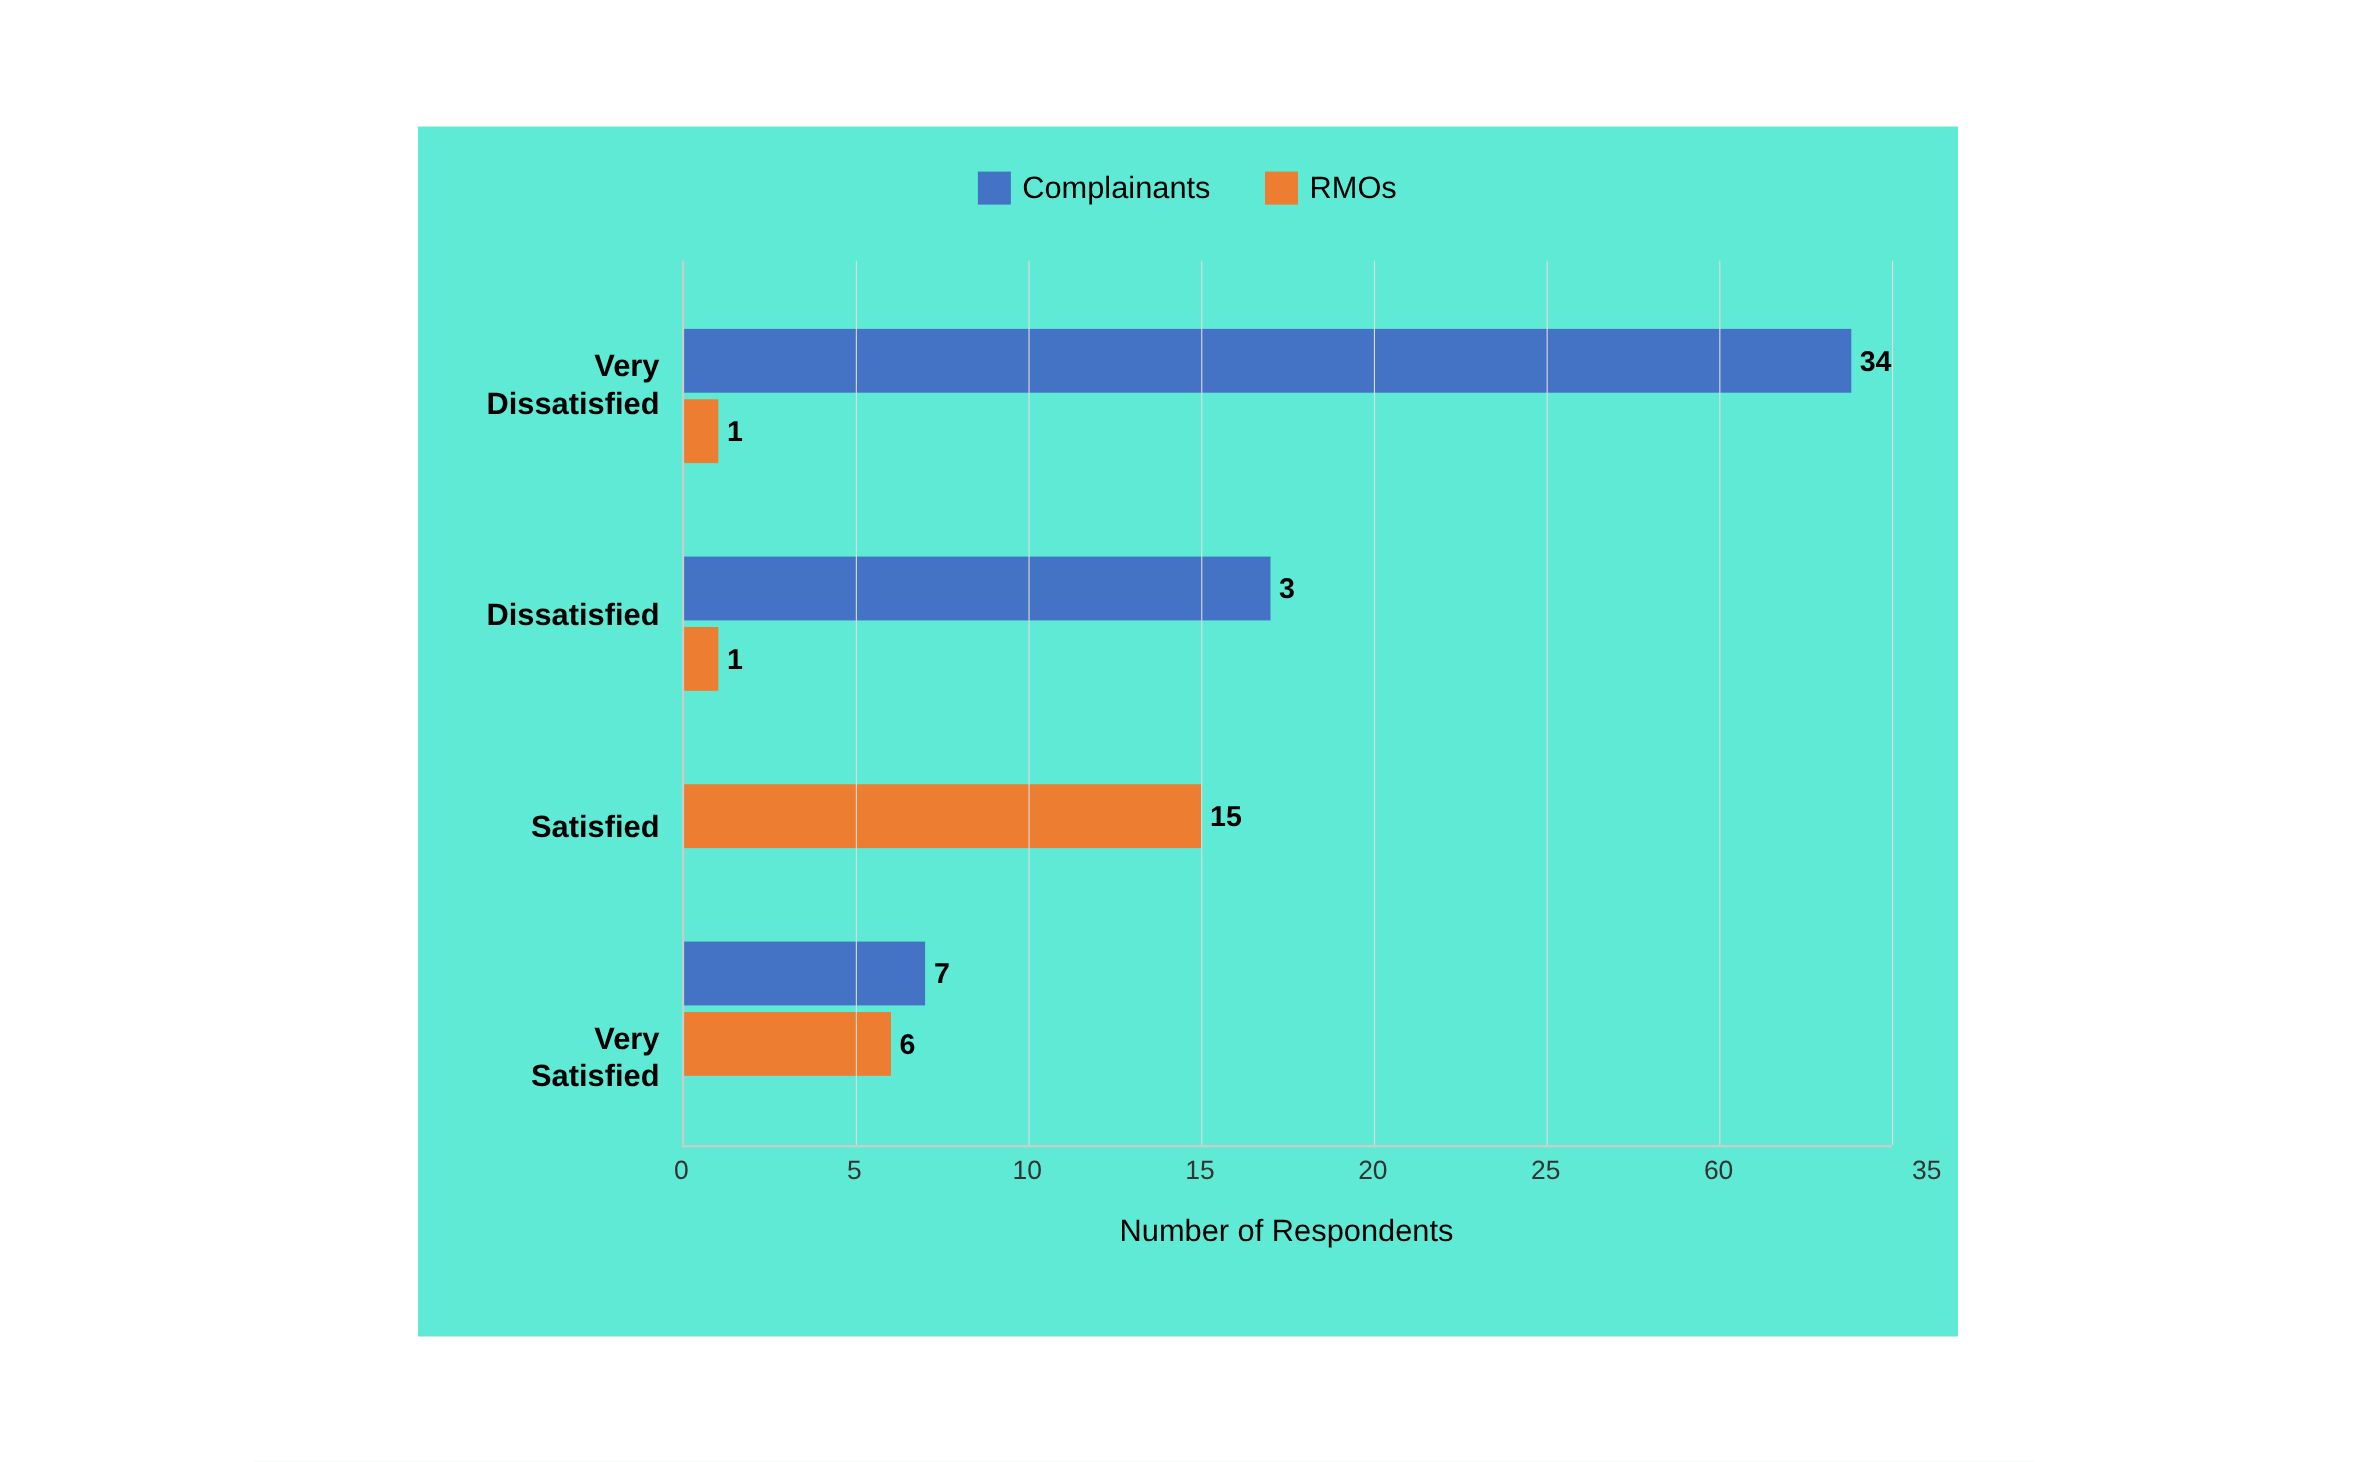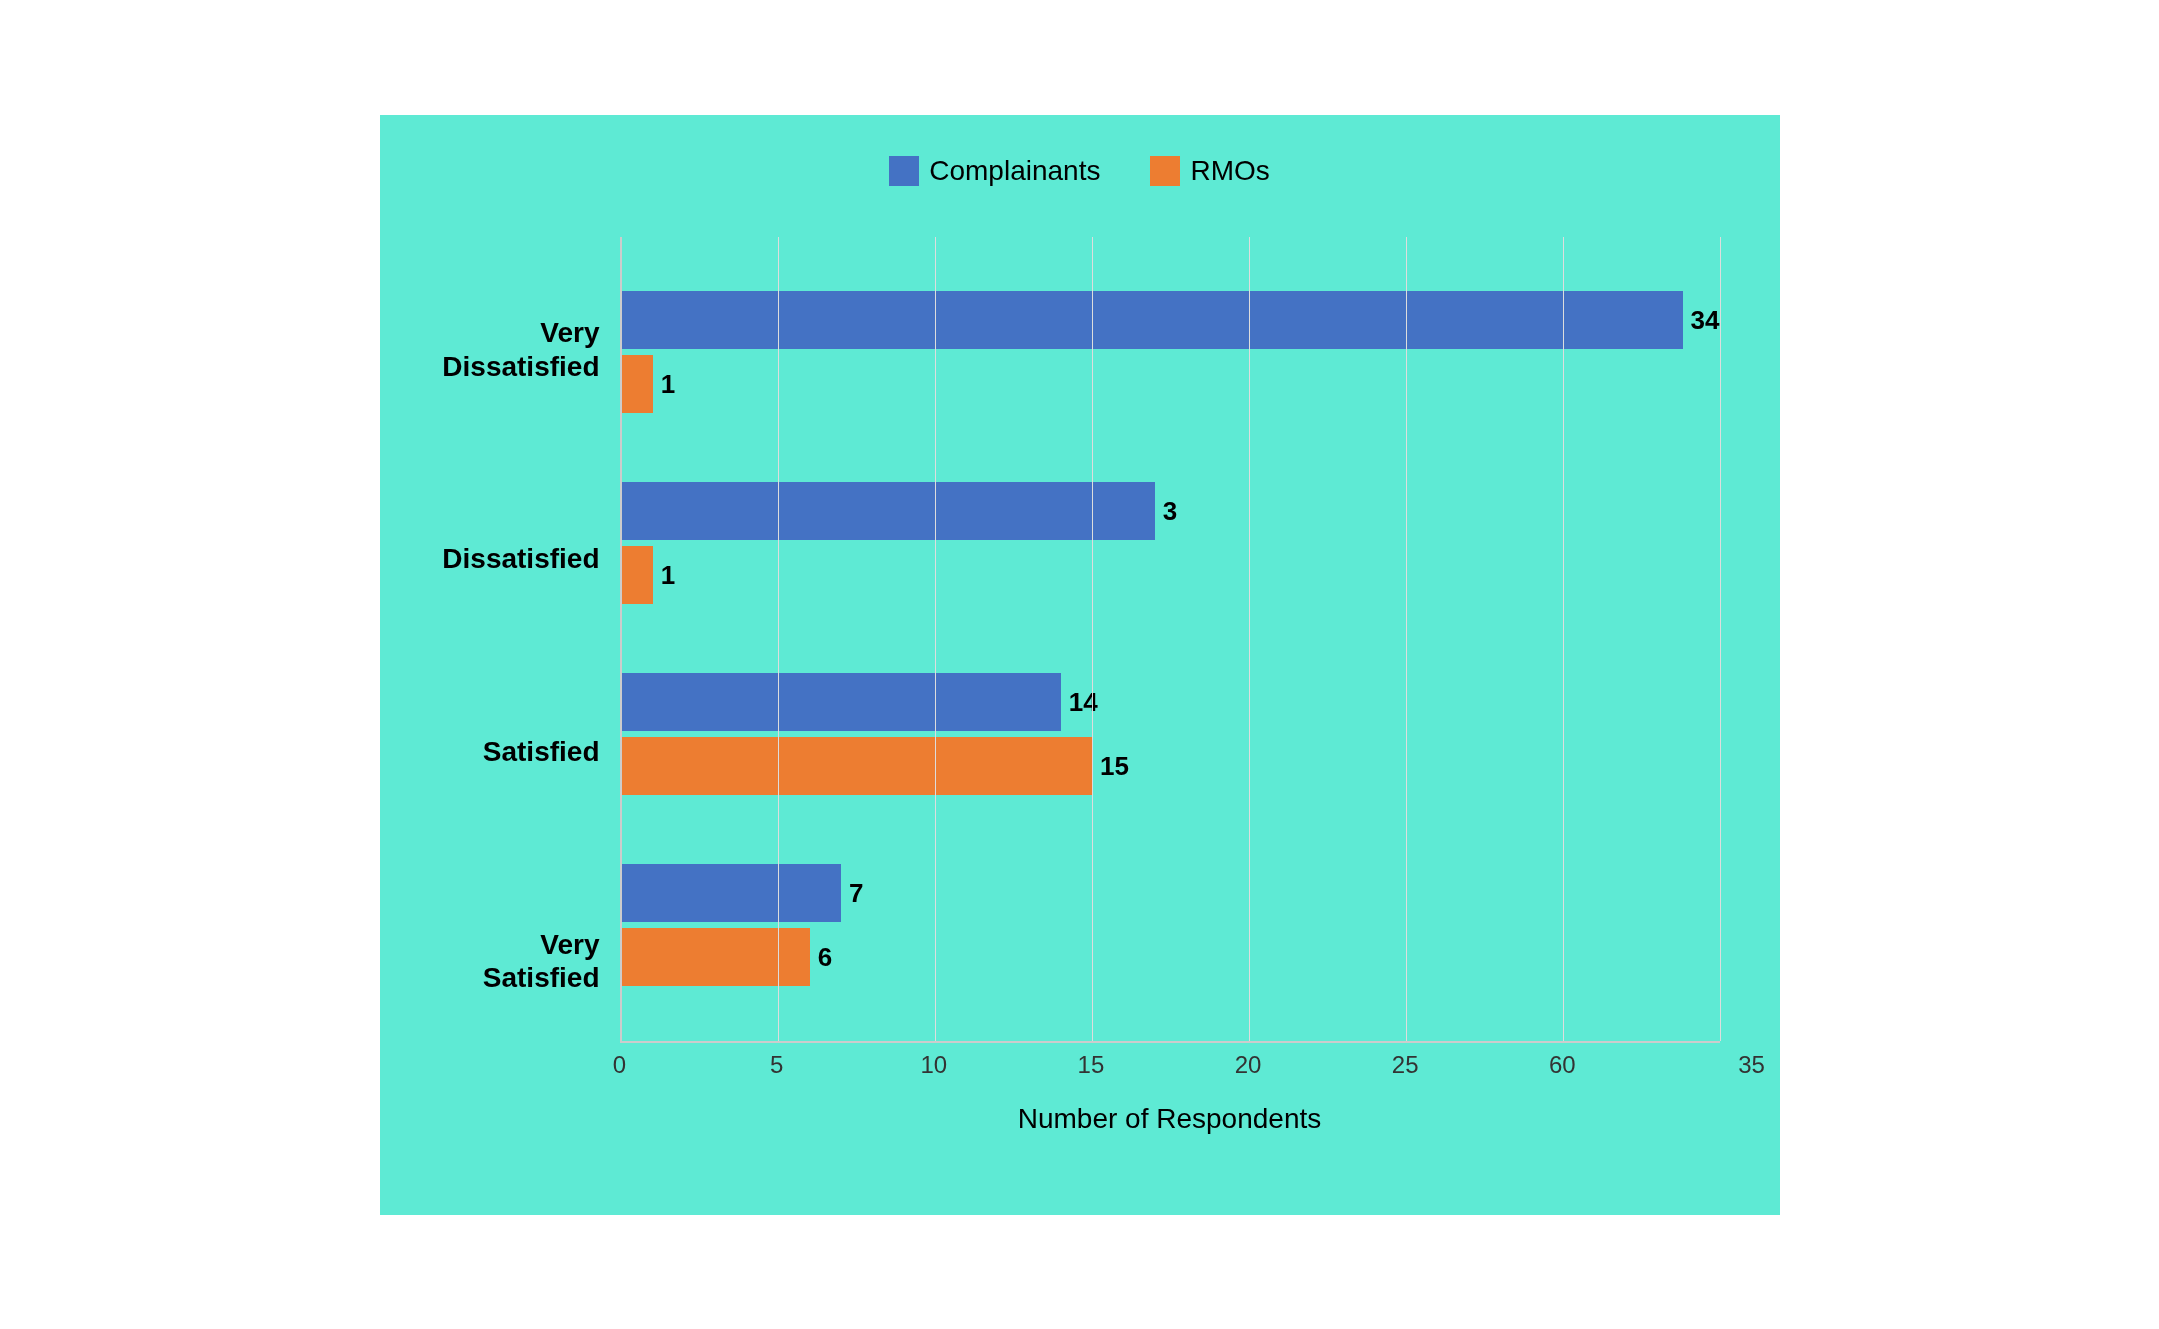--- a/index.html
+++ b/index.html
@@ -177,24 +177,20 @@
               <div class="bar-row">
                 <div class="bar bar-complainant" style="width: 48.5714%;"></div>
                 <span class="bar-label">3</span>
               </div>
               <div class="bar-row">
                 <div class="bar bar-rmo" style="width: 2.85714%;"></div>
                 <span class="bar-label">1</span>
               </div>
             </div>
             <div class="category-group">
-              <div class="bar-row">
-                <div class="bar bar-complainant" style="width: 40%;"></div>
-                <span class="bar-label">14</span>
-              </div>
               <div class="bar-row">
                 <div class="bar bar-rmo" style="width: 42.8571%;"></div>
                 <span class="bar-label">15</span>
               </div>
             </div>
             <div class="category-group">
               <div class="bar-row">
                 <div class="bar bar-complainant" style="width: 20%;"></div>
                 <span class="bar-label">7</span>
               </div>

